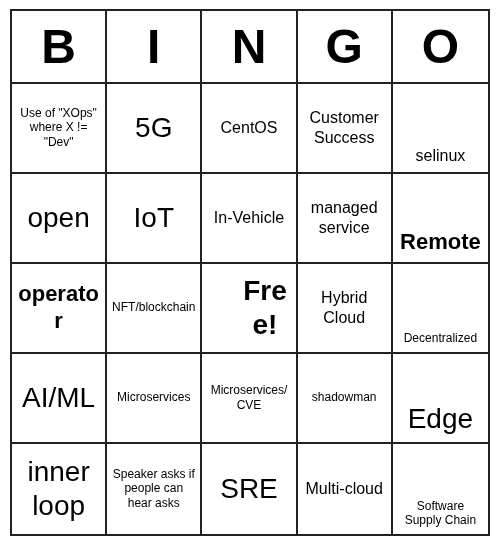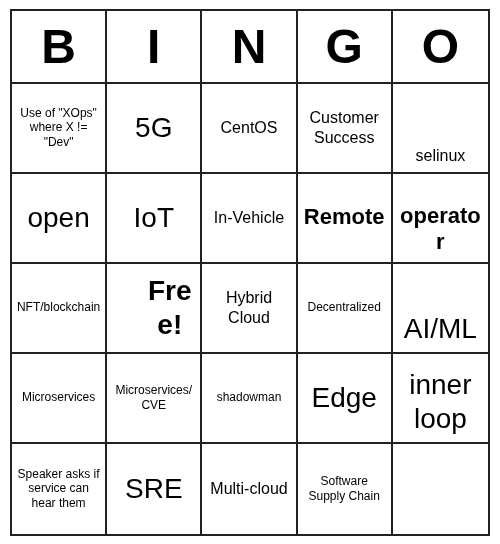--- a/index.html
+++ b/index.html
@@ -97,20 +97,23 @@
       <div class="bingo-cell">
         <span class="cell-text size-xl">open</span>
       </div>
       <div class="bingo-cell">
         <span class="cell-text size-xl">IoT</span>
       </div>
       <div class="bingo-cell">
         <span class="cell-text size-md">In-Vehicle</span>
       </div>
       <div class="bingo-cell">
+        <span class="cell-text size-md">managed service</span>
+      </div>
+      <div class="bingo-cell">
         <span class="cell-text size-lg">Remote</span>
       </div>
       <div class="bingo-cell">
         <span class="cell-text size-lg">operator</span>
       </div>
       <div class="bingo-cell">
         <span class="cell-text size-xs">NFT/blockchain</span>
       </div>
       <div class="bingo-cell">
         <span class="cell-text size-xl bold">Free!</span>
@@ -133,21 +136,21 @@
       <div class="bingo-cell">
         <span class="cell-text size-sm">shadowman</span>
       </div>
       <div class="bingo-cell">
         <span class="cell-text size-xl">Edge</span>
       </div>
       <div class="bingo-cell">
         <span class="cell-text size-xl">inner loop</span>
       </div>
       <div class="bingo-cell">
-        <span class="cell-text size-xs">Speaker asks if service can hear them</span>
+        <span class="cell-text size-xs">Speaker asks if people can hear asks</span>
       </div>
       <div class="bingo-cell">
         <span class="cell-text size-xl">SRE</span>
       </div>
       <div class="bingo-cell">
         <span class="cell-text size-md">Multi-cloud</span>
       </div>
       <div class="bingo-cell">
         <span class="cell-text size-sm">Software Supply Chain</span>
       </div>

